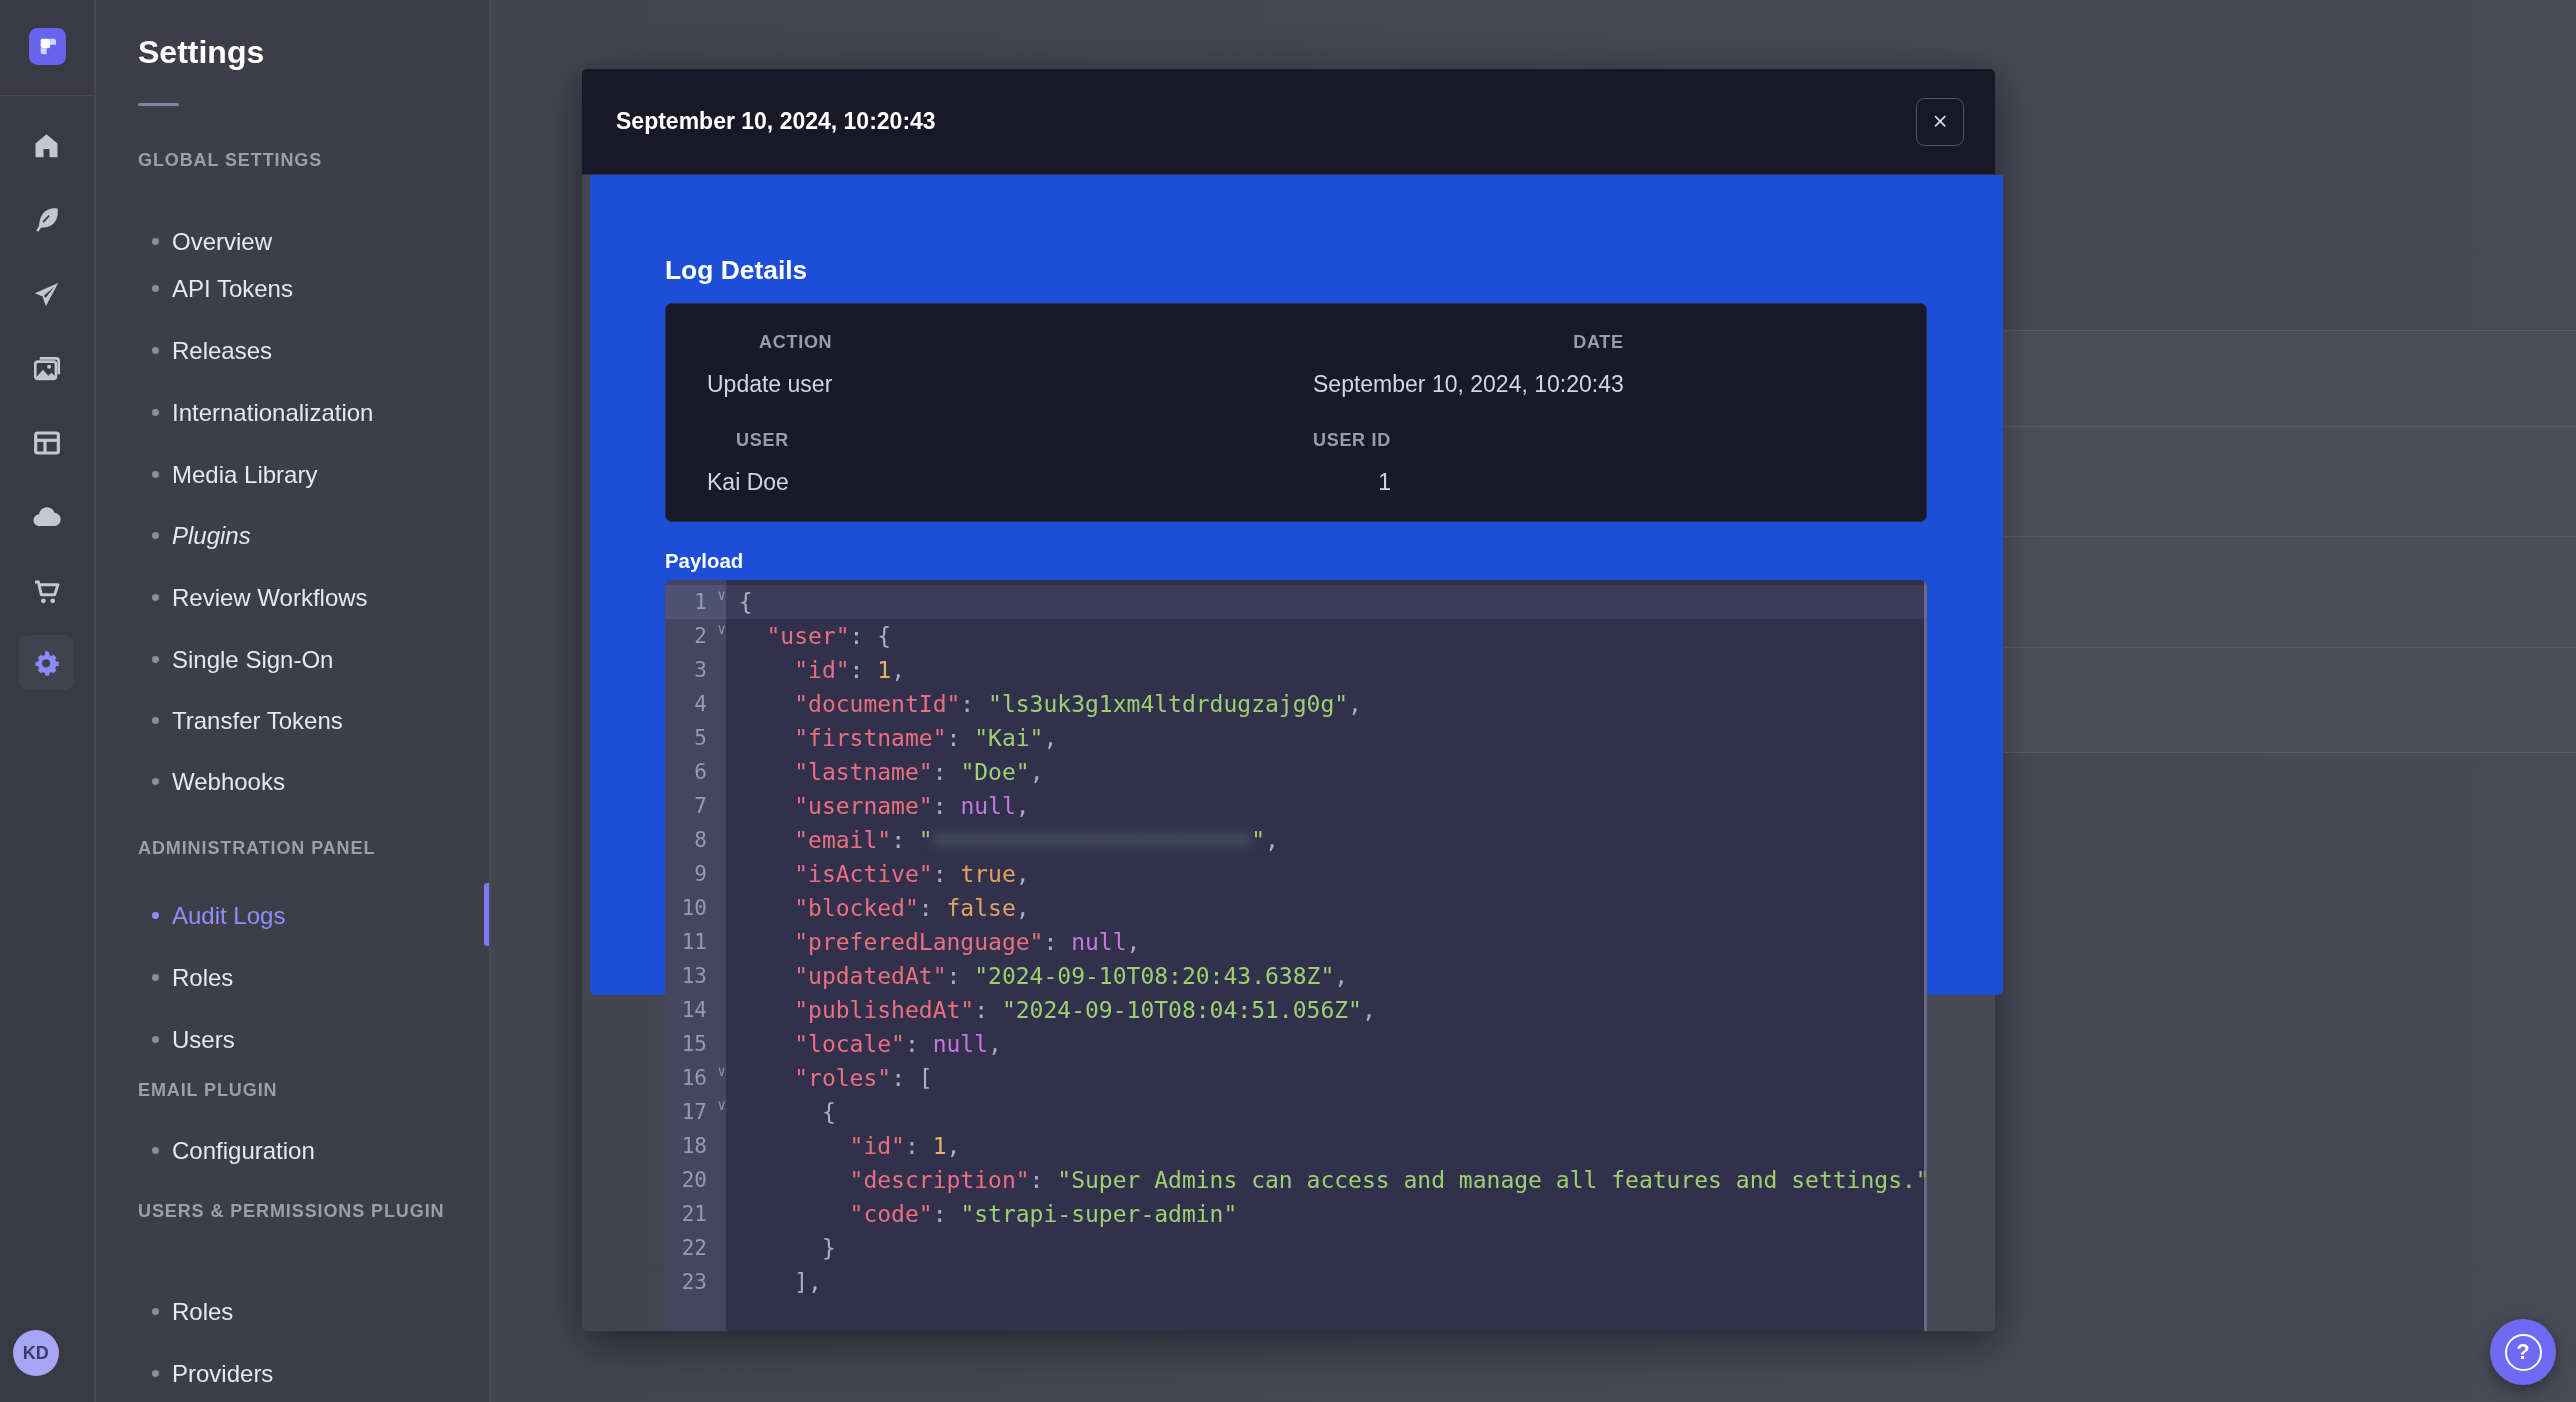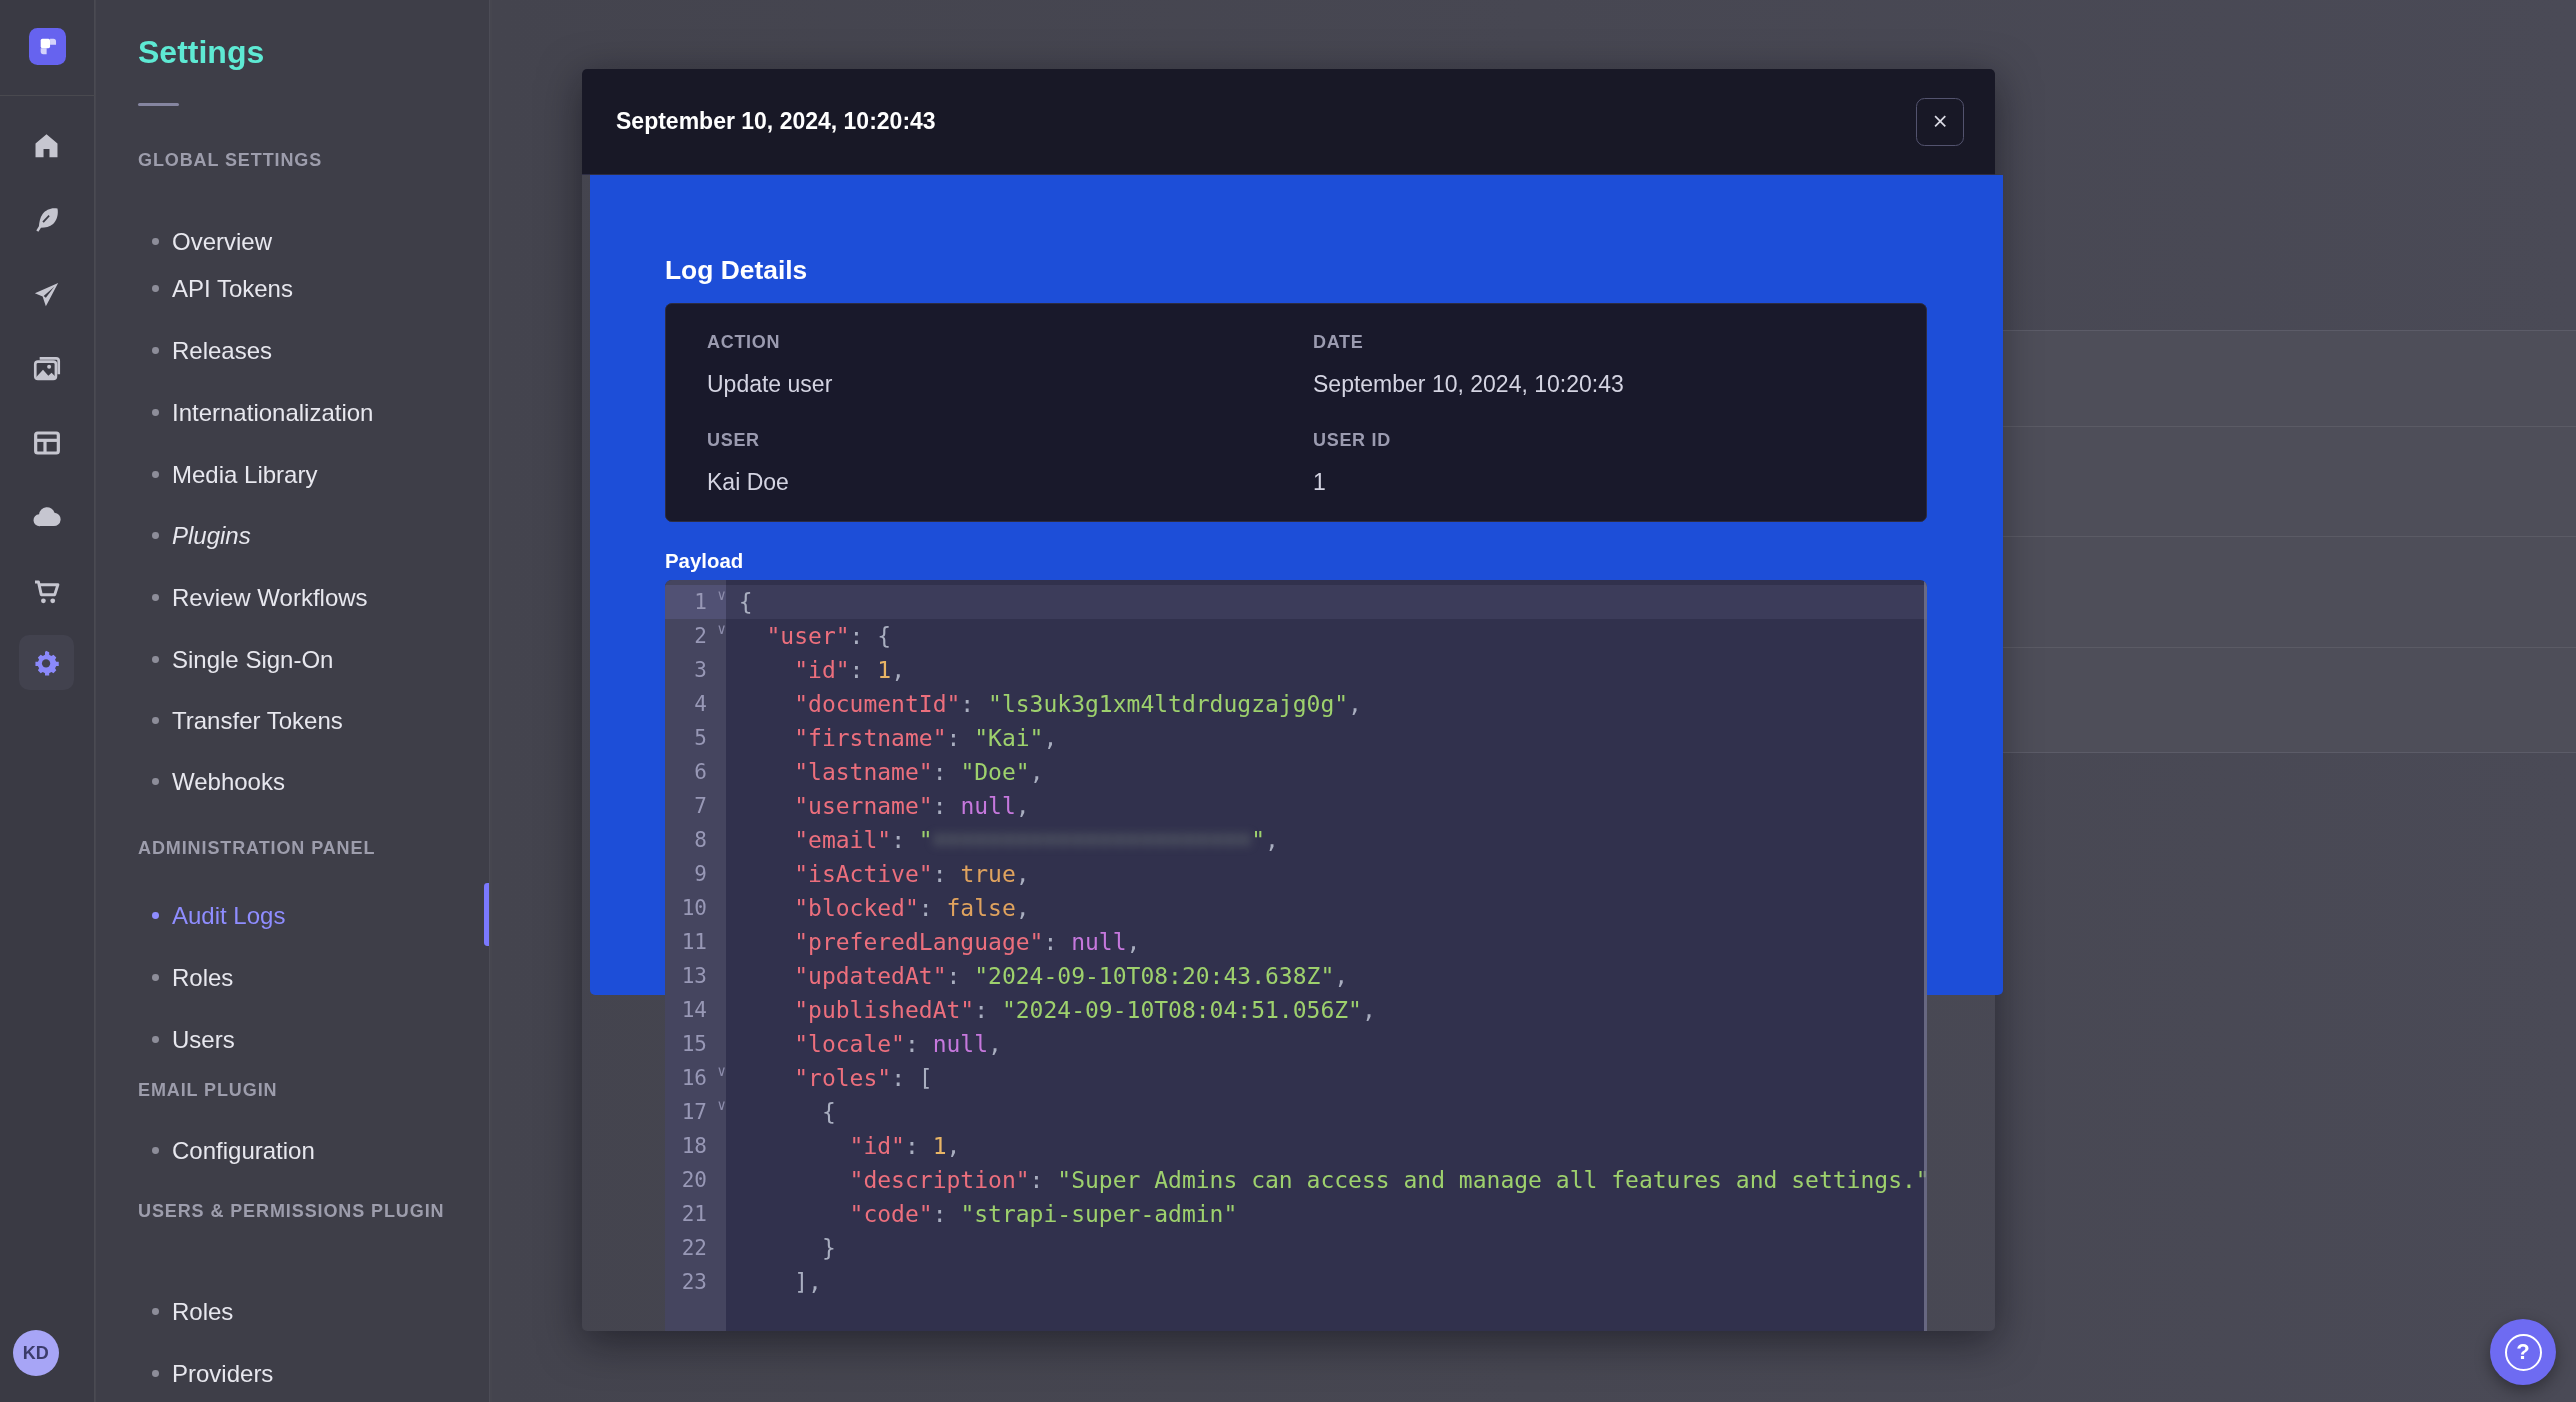--- a/index.html
+++ b/index.html
@@ -10,21 +10,21 @@
   .rail { position:absolute; left:0; top:0; width:95px; height:1402px; background:#3a3a44; border-right:0.9px solid #4a4a52; z-index:3;padding-left:44px; }
   .rail-logo { position:absolute; left:29px; top:28px; width:37px; height:37px; border-radius:8.5px; background:#6663ef; display:flex; align-items:center; justify-content:center; cursor:pointer; }
   .rail-divider { position:absolute; left:0; top:95px; width:95px; height:0.9px; background:#49494f; }
   .rail-btn { position:absolute; left:19px; width:55px; height:55px; display:flex; align-items:center; justify-content:center; border-radius:10.2px; cursor:pointer; }
   .rail-btn svg { display:block; }
   .rail-btn.active { background:#42424e; }
   .rail-avatar { position:absolute; left:12.8px; top:1330px; width:46px; height:46px; border-radius:50%; background:#a7a5f6; color:#3c3c6b; font-weight:bold; font-size:18px; display:flex; align-items:center; justify-content:center; cursor:pointer; }
 
   
   .subnav { position:absolute; left:96px; top:0; width:394px; height:1402px; background:#3e3e48; border-right:0.9px solid #4c4c56; z-index:3; }
-  .subnav-title { position:absolute; left:42px; top:34px; font-size:32px; font-weight:bold; color:#5eead4; }
+  .subnav-title { position:absolute; left:42px; top:34px; font-size:32px; font-weight:bold; color:#ffffff; }
   .subnav-rule { position:absolute; left:42px; top:103px; width:41px; height:2.6px; background:#8585a0; border-radius:1.7px; }
   .nav-header { position:absolute; left:42px; font-size:18px; font-weight:bold; letter-spacing:0.9px; color:#9d9dac; text-transform:uppercase; }
   .nav-item { position:absolute; left:0; width:394px; height:27px; display:flex; align-items:center; cursor:pointer; }
   .nav-item .bullet { position:absolute; left:56px; width:6.8px; height:6.8px; border-radius:50%; background:#8d8d99; }
   .nav-item .nav-label { position:absolute; left:76px; font-size:24px; color:#e7e7ee; }
   .nav-item.active .bullet { background:#8f8dff; }
   .nav-item.active .nav-label { color:#8f8dff; }
   .active-bar { position:absolute; right:0; top:883px; width:5.1px; height:63px; background:#7b79ff; border-radius:3.4px 0 0 3.4px; }
 
   
@@ -34,21 +34,21 @@
 
   
   .modal { position:absolute; left:582px; top:69px; width:1413px; height:1262px; border-radius:5.1px; box-shadow:0 10.2px 41px rgba(8,8,16,0.5); z-index:5; }
   .modal-header { position:absolute; left:0; top:0; width:100%; height:106px; background:#181826; border-bottom:0.9px solid #2e2e44; border-radius:5.1px 5.1px 0 0; display:flex; align-items:center; padding:0 31px 0 34px; }
   .modal-title { font-size:23px; font-weight:bold; color:#ffffff; flex:1; }
   .modal-close { width:48px; height:48px; border:0.9px solid #53536e; border-radius:8.5px; background:transparent; display:flex; align-items:center; justify-content:center; cursor:pointer; }
   .modal-body { position:absolute; left:8px; top:106px; width:100%; height:820px; background:#1d4ed8; border-radius:0 0 5.1px 5.1px; }
 
   .log-details-title { position:absolute; left:75px; top:80px; font-size:26.4px; font-weight:600; color:#ffffff; }
   .details-card { position:absolute; left:75px; top:128px; width:1262px; height:219px; background:#19192b; border:0.9px solid #2c2c42; border-radius:6.8px; }
-  .dfield { position:absolute; }
+  .dfield { position:absolute;text-align:right; }
   .dlabel { font-size:18px; font-weight:bold; letter-spacing:0.7px; color:#9b9bb0; text-transform:uppercase; }
   .dvalue { margin-top:18px; font-size:23px; color:#d4d4e2; }
 
   .payload-label { position:absolute; left:75px; top:375px; font-size:20.4px; font-weight:600; color:#ffffff; }
   .editor { position:absolute; left:75px; top:405px; width:1262px; height:751px; background:#31314d; border-radius:6.8px 6.8px 0 0; overflow:hidden; }
   .gutter-bg { position:absolute; left:0; top:0; width:61px; height:100%; background:#45455f; }
   .code-rows { position:absolute; left:0; top:5.1px; width:100%; }
   .code-row { position:relative; height:34px; display:flex; }
   .code-row.active .row-band { position:absolute; left:0; top:0; width:100%; height:100%; background:#3c3c5a; }
   .gut { position:relative; width:61px; flex:0 0 61px; height:100%; font-family:"DejaVu Sans Mono", monospace; font-size:21px; color:#9898b6; text-align:right; padding-right:19px; line-height:34px; }

